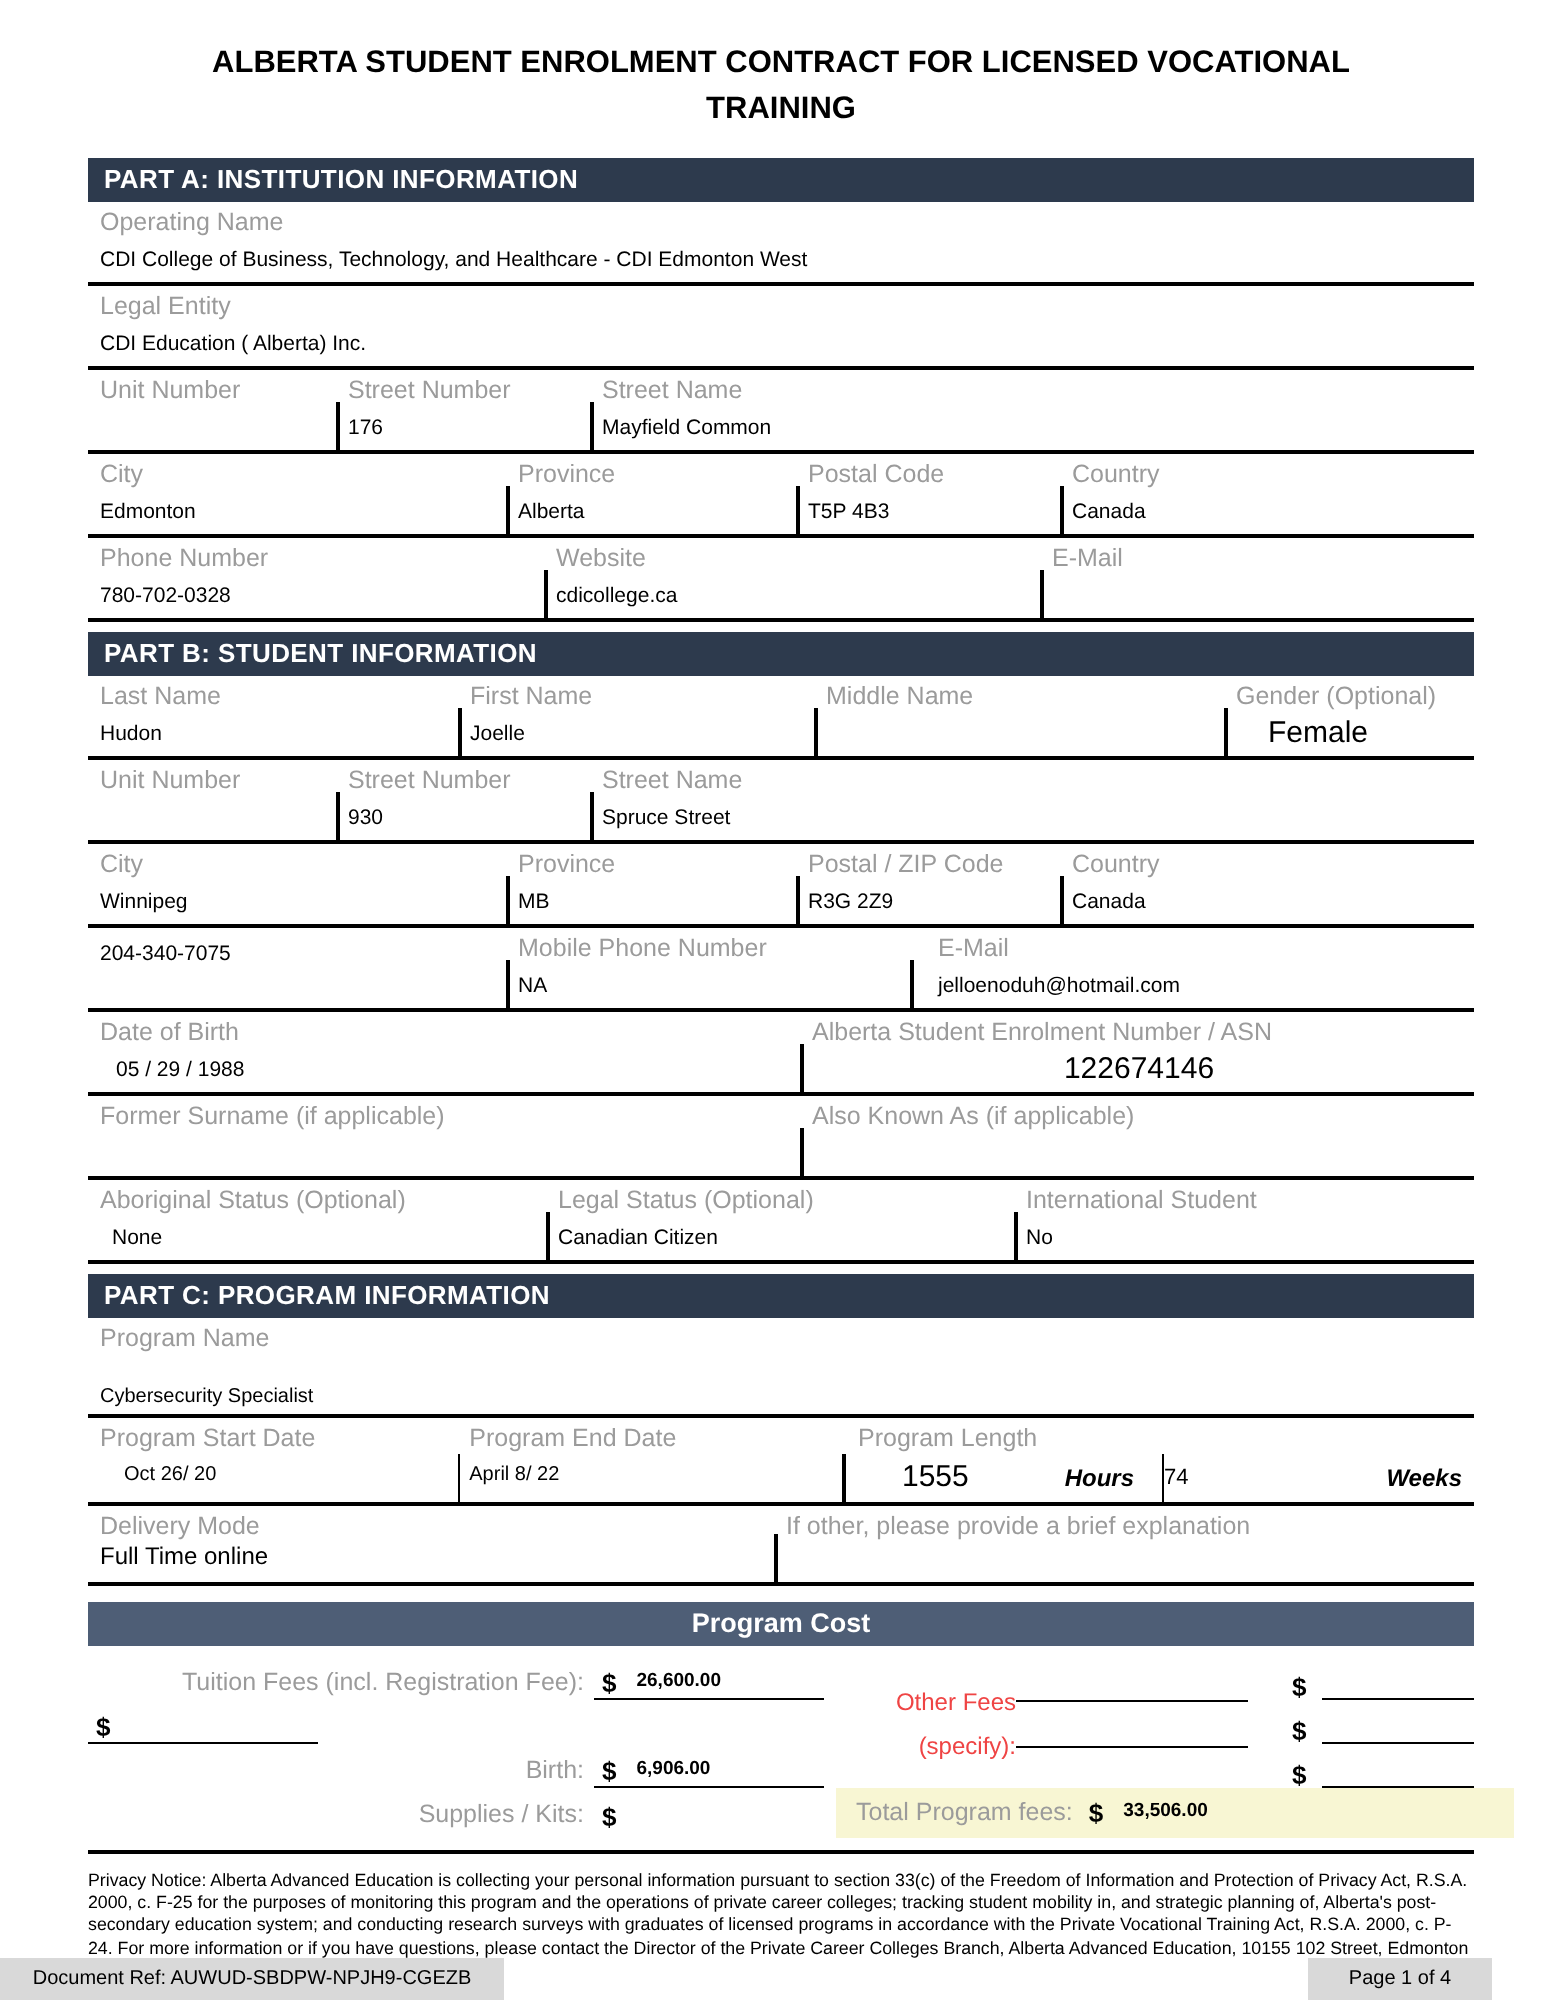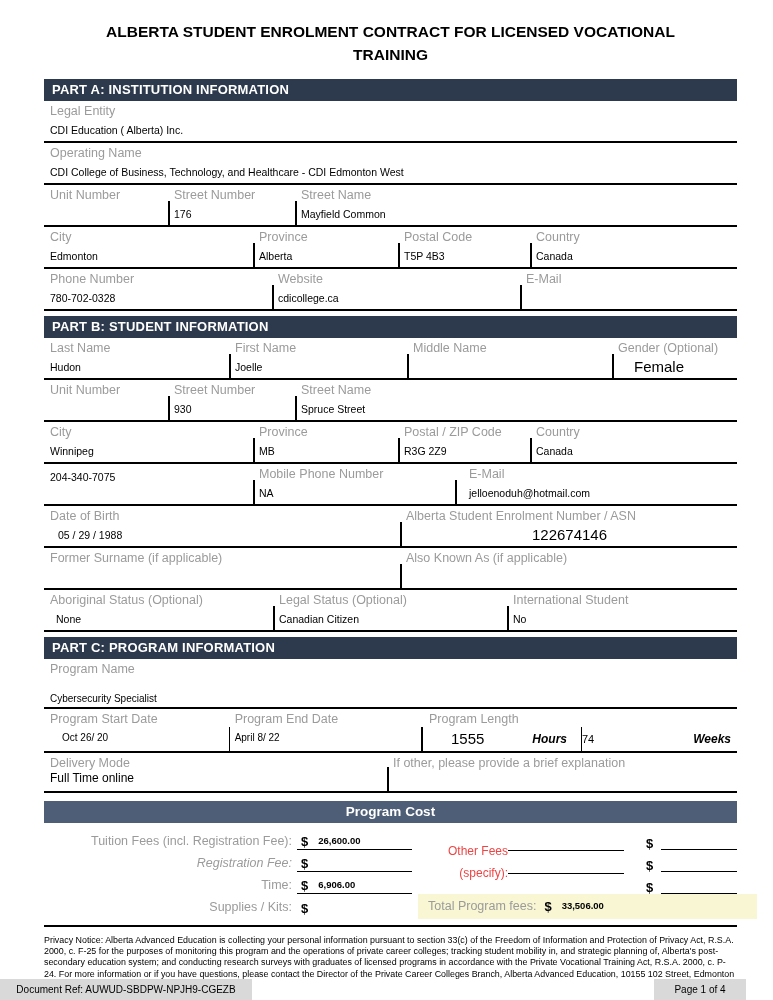--- a/index.html
+++ b/index.html
@@ -63,29 +63,29 @@
 
 <div class="page">
   <div class="doc">
 
     <div class="title">ALBERTA STUDENT ENROLMENT CONTRACT FOR LICENSED VOCATIONAL TRAINING</div>
 
     <div class="bar">PART A: INSTITUTION INFORMATION</div>
 
     <div class="row">
       <div class="cell" style="flex:1">
+        <div class="lbl">Operating Name</div>
+        <div class="val">CDI College of Business, Technology, and Healthcare - CDI Edmonton West</div>
+      </div>
+    </div>
+
+    <div class="row">
+      <div class="cell" style="flex:1">
         <div class="lbl">Legal Entity</div>
         <div class="val">CDI Education ( Alberta) Inc.</div>
-      </div>
-    </div>
-
-    <div class="row">
-      <div class="cell" style="flex:1">
-        <div class="lbl">Operating Name</div>
-        <div class="val">CDI College of Business, Technology, and Healthcare - CDI Edmonton West</div>
       </div>
     </div>
 
     <div class="row">
       <div class="cell" style="width:124px">
         <div class="lbl">Unit Number</div>
         <div class="val"></div>
       </div>
       <div class="cell dv" style="width:127px">
         <div class="lbl">Street Number</div>
@@ -287,28 +287,27 @@
       <div class="cost-main">
         <div class="cost-left">
           <div class="cost-row">
             <div class="cost-lbl">Tuition Fees (incl. Registration Fee):</div>
             <div class="cost-amt">
               <span class="cur">$</span>
               <span class="amt">26,600.00</span>
             </div>
           </div>
           <div class="cost-row">
-            <div class="cost-lbl it">Registration Fee:</div>
             <div class="cost-amt">
               <span class="cur">$</span>
               <span class="amt"></span>
             </div>
           </div>
           <div class="cost-row">
-            <div class="cost-lbl">Time:</div>
+            <div class="cost-lbl">Birth:</div>
             <div class="cost-amt">
               <span class="cur">$</span>
               <span class="amt">6,906.00</span>
             </div>
           </div>
           <div class="cost-row">
             <div class="cost-lbl">Supplies / Kits:</div>
             <div class="cost-amt nl">
               <span class="cur">$</span>
               <span class="amt"></span>

